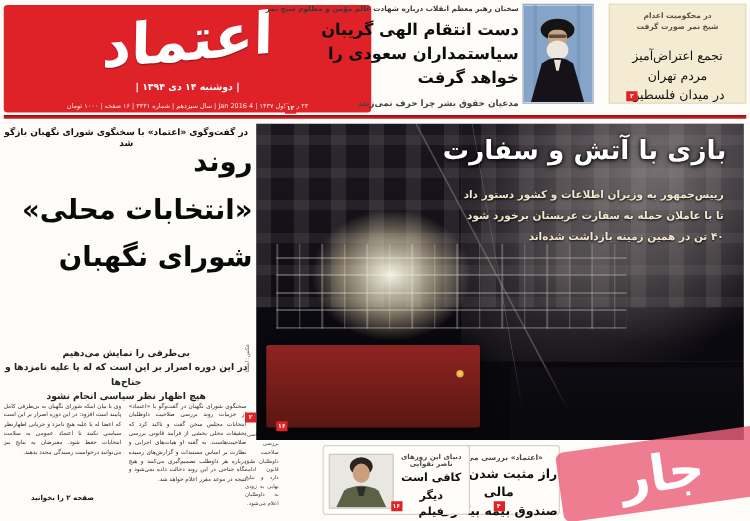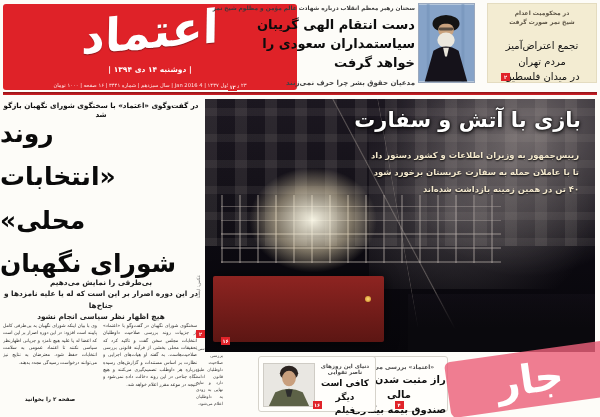--- a/index.html
+++ b/index.html
@@ -29,22 +29,22 @@
   
   .palestine-box{left:487px;top:3px;width:110px;height:80px;background:#f3ecd2;
         border:1px solid #e4dcc0;box-sizing:border-box;text-align:center;}
   .pal-kick{font-size:6px;font-weight:bold;color:#5a5243;line-height:1.5;margin-top:4px;}
   .pal-title{font-size:10px;font-weight:normal;color:#111;line-height:1.55;margin-top:12px;}
 
   .red-rule{left:3px;top:92px;width:594px;height:3px;background:linear-gradient(180deg,#8e1316,#d42127);}
 
   
   .g-kicker{left:0;top:101px;width:202px;text-align:center;font-size:7.2px;font-weight:bold;color:#111;}
-  .g-title{left:0;top:112px;width:202px;text-align:left;font-weight:bold;color:#0a0a0a;
-        font-size:25px;line-height:1.73;}
+  .g-title{left:0;top:112px;width:202px;text-align:right;font-weight:bold;color:#0a0a0a;
+        font-size:22px;line-height:1.73;}
   .g-deck{left:0;top:277px;width:202px;text-align:center;font-weight:bold;color:#222;
         font-size:7.4px;line-height:1.55;}
   .g-col{top:322px;width:94px;height:92px;overflow:hidden;font-size:4.6px;line-height:1.6;
         text-align:justify;color:#2b2b2b;}
   .g-col-right{left:103px;}
   .g-col-left{left:3px;height:72px;}
   .g-strip{left:196px;top:346px;width:27px;height:70px;overflow:hidden;font-size:4.3px;
         line-height:1.6;text-align:justify;color:#3a3a3a;}
   .g-more{left:3px;top:396px;width:94px;text-align:center;font-size:5.6px;font-weight:bold;color:#111;}
 

